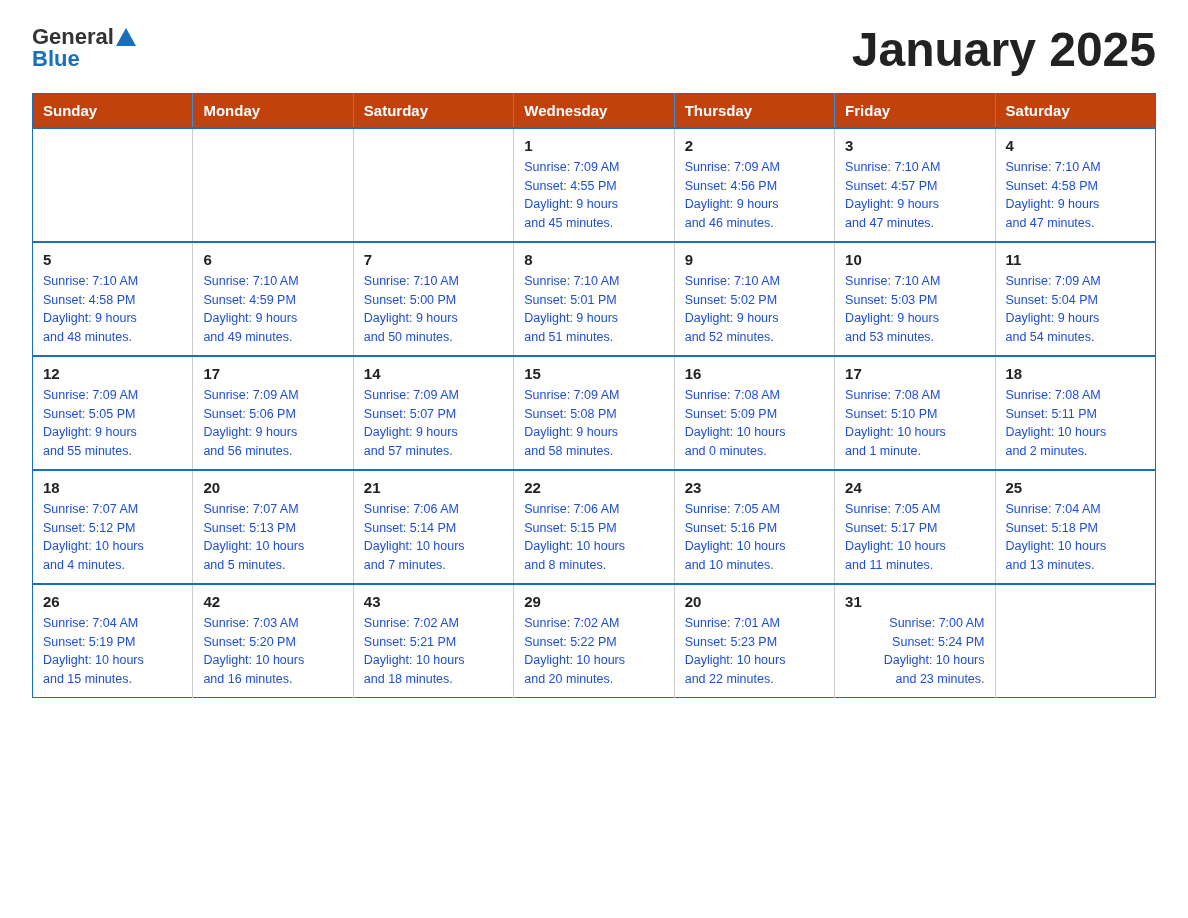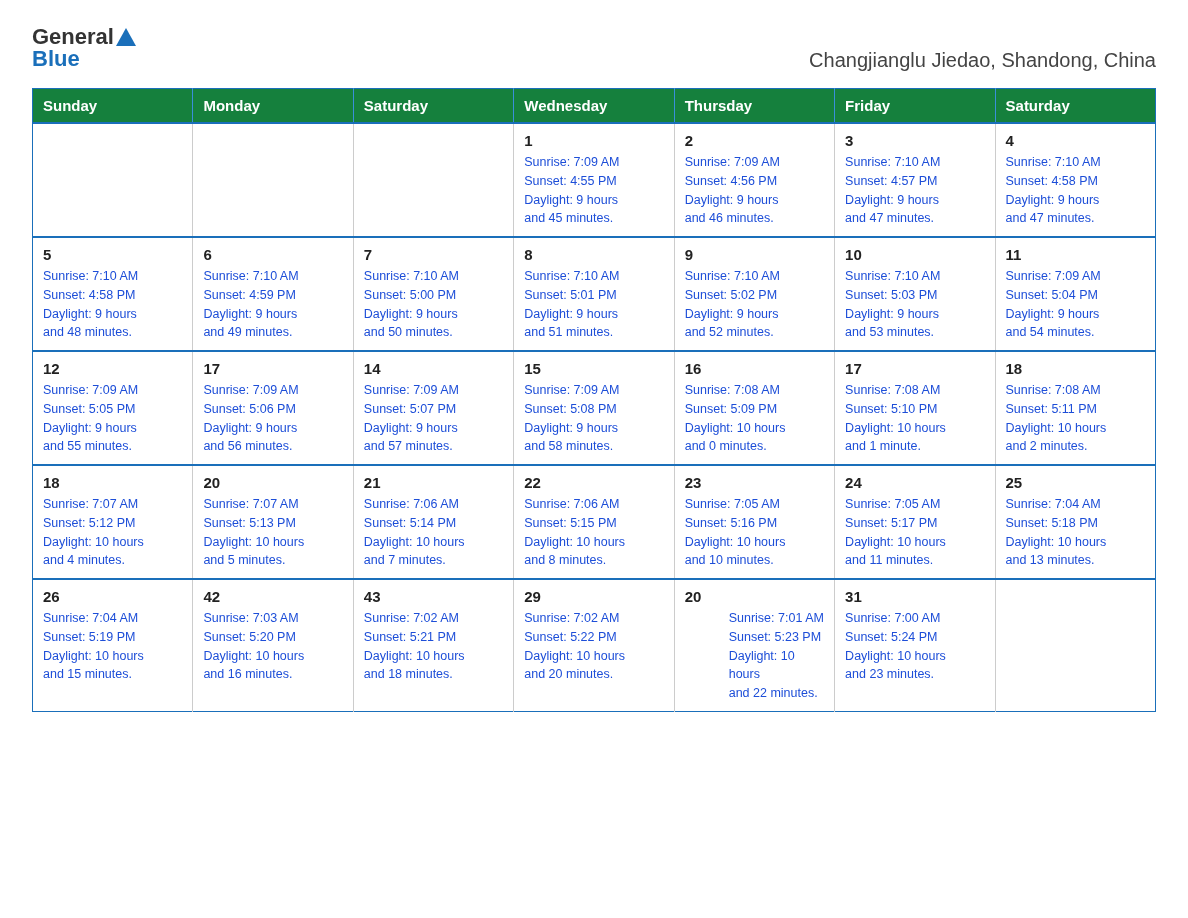--- a/index.html
+++ b/index.html
@@ -6,21 +6,21 @@
     body {
       font-family: Arial, sans-serif;
       background: #fff;
       padding: 24px 32px;
       width: 1188px;
       min-height: 918px;
     }
     .header-area {
       display: flex;
       justify-content: space-between;
-      align-items: flex-end;
+      align-items: flex-start;
       margin-bottom: 16px;
     }
     .logo {
       display: flex;
       align-items: center;
       gap: 4px;
     }
     .logo-text-general {
       font-size: 22px;
       font-weight: bold;
@@ -44,21 +44,21 @@
       font-size: 20px;
       color: #444;
       margin-top: 4px;
     }
     .calendar {
       width: 100%;
       border-collapse: collapse;
       border: 1.5px solid #1a6fba;
     }
     .calendar thead tr {
-      background-color: #15803d;
+      background-color: #c2410c;
     }
     .calendar thead th {
       color: #fff;
       font-size: 15px;
       font-weight: bold;
       padding: 8px 10px;
       text-align: left;
       border-right: 1px solid #3a8fda;
     }
     .calendar thead th:last-child {
@@ -105,21 +105,21 @@
         <div style="display:flex; flex-direction:column; align-items:center; margin-left:2px;">
           <svg width="20" height="18" viewBox="0 0 20 18">
             <polygon points="10,0 20,18 0,18" fill="#1a6fba"></polygon>
           </svg>
         </div>
       </div>
       <span class="logo-text-blue" style="margin-top:-4px;">Blue</span>
     </div>
   </div>
   <div class="title-area">
-    <div class="location-title">Changjianglu Jiedao, Shandong, China</div>
+    <div class="month-title">January 2025</div>
   </div>
 </div>
 
 <table class="calendar">
   <thead>
     <tr>
     <th>Sunday</th>
         <th>Monday</th>
         <th>Saturday</th>
         <th>Wednesday</th>
@@ -339,28 +339,28 @@
         </td>
         <td>
           <div class="day-number">29</div>
           <div class="day-info" style="white-space: pre-line;">Sunrise: 7:02 AM
 Sunset: 5:22 PM
 Daylight: 10 hours
 and 20 minutes.</div>
         </td>
         <td>
           <div class="day-number">20</div>
-          <div class="day-info" style="white-space: pre-line; margin-left: 44px;">Sunrise: 7:01 AM
+          <div class="day-info" style="white-space: pre-line;">Sunrise: 7:01 AM
 Sunset: 5:23 PM
 Daylight: 10 hours
 and 22 minutes.</div>
         </td>
         <td>
           <div class="day-number">31</div>
-          <div class="day-info" style="white-space: pre-line;">Sunrise: 7:00 AM
+          <div class="day-info" style="white-space: pre-line; text-align: right;">Sunrise: 7:00 AM
 Sunset: 5:24 PM
 Daylight: 10 hours
 and 23 minutes.</div>
         </td>
         <td class="empty-cell"></td>
       </tr>
     </tbody>
 </table>
 
 </body></html>

